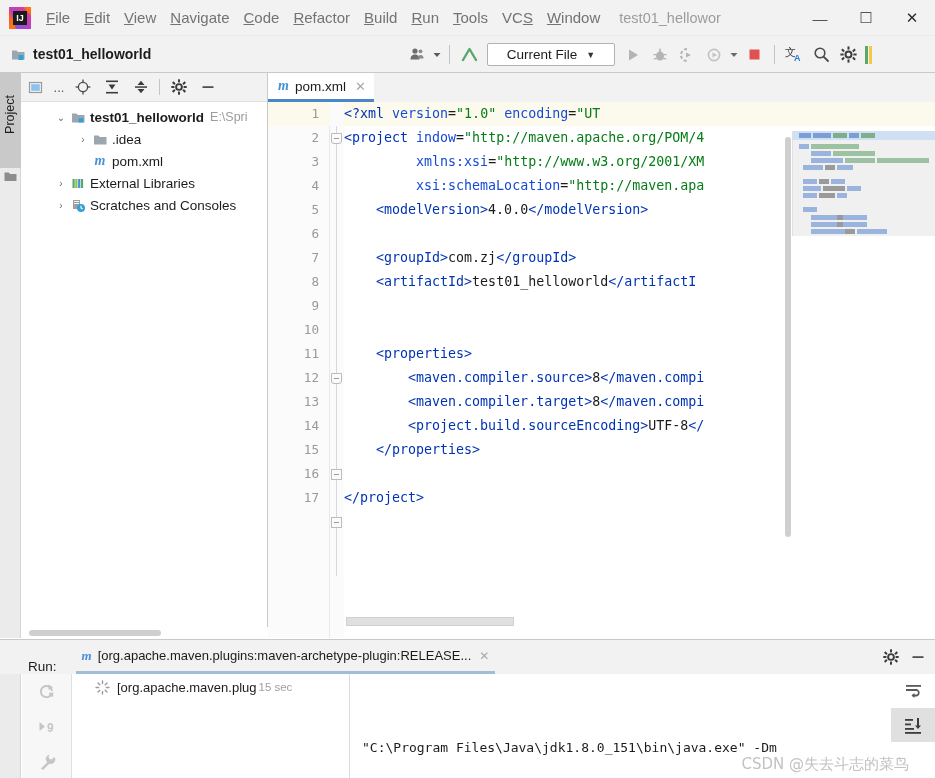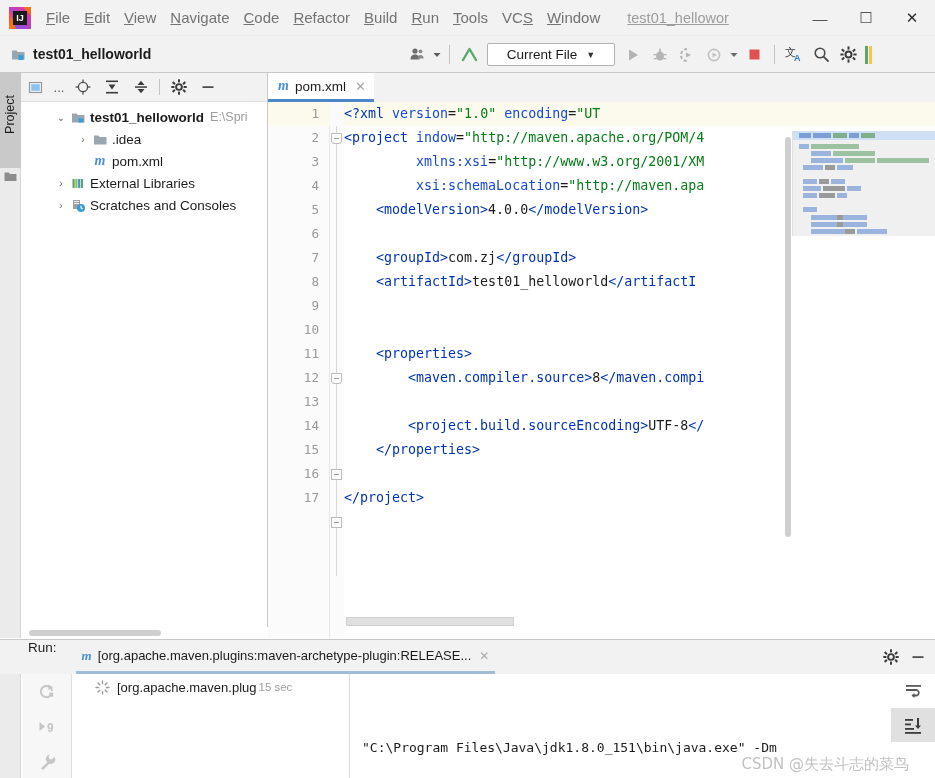--- a/index.html
+++ b/index.html
@@ -21,22 +21,22 @@
     width: 22px; height: 22px; margin-left: 9px; margin-right: 8px;
     position: relative; flex: none;
   }
   .menu-list { display: flex; align-items: center; height: 36px; }
   .menu-item {
     font-size: 15px; color: #737373; padding: 0 7px; height: 36px;
     line-height: 36px; white-space: nowrap; cursor: default;
   }
   .menu-item span.mn { text-decoration: underline; }
   .win-title {
-    font-size: 14.5px; color: #9c9c9c; margin-left: 20px;
-    white-space: nowrap; overflow: hidden; max-width: 120px; text-decoration: underline;
+    font-size: 14.5px; color: #9c9c9c; margin-left: 12px;
+    white-space: nowrap; overflow: hidden; max-width: 120px;
   }
   .win-btns { position: absolute; right: 0; top: 0; height: 36px; display: flex; }
   .win-btn {
     width: 46px; height: 36px; display: flex; align-items: center;
     justify-content: center; font-size: 15px; color: #555;
   }
   .win-btn.close { color: #2b2b2b; }
 
   
   .toolbar {
@@ -168,21 +168,21 @@
   .ed-hscroll .thumb {
     position: absolute; left: 0; top: 2px; width: 168px; height: 9px;
     background: #e0e0e0; border: 1px solid #d0d0d0;
   }
 
   
   .runpanel {
     position: absolute; left: 0; top: 639px; width: 935px; height: 139px;
     background: #f2f2f2; border-top: 1px solid #c9c9c9;
   }
-  .run-header { height: 34px; display: flex; align-items: flex-start; position: relative; }
+  .run-header { height: 34px; display: flex; align-items: flex-end; position: relative; }
   .run-label { font-size: 13.5px; color: #1c1c1c; margin-left: 28px; }
   .run-tab {
     margin-left: 19px; height: 34px; display: flex; align-items: center;
     padding: 0 6px; border-bottom: 3px solid #a0bdd8; font-size: 13px; color: #1c1c1c;
   }
   .run-tab .m-ico { color: #4a90d9; font-weight: bold; font-style: italic; font-size: 13px; margin-right: 6px; }
   .run-tab .x { color: #a8a8a8; font-size: 12px; margin-left: 8px; }
   .run-hdr-right { position: absolute; right: 4px; top: 0; height: 34px; display: flex; align-items: center; }
   .rh-ico { width: 27px; height: 34px; display: flex; align-items: center; justify-content: center; }
 
@@ -555,20 +555,21 @@
         <div class="cl" style="top:24px"><span class="tg">&lt;project</span><span class="tx"> </span><span class="an">indow</span><span class="tx">=</span><span class="av">"http://maven.apache.org/POM/4</span></div>
         <div class="cl" style="top:48px"><span class="tx">         </span><span class="an">xmlns:xsi</span><span class="tx">=</span><span class="av">"http://www.w3.org/2001/XM</span></div>
         <div class="cl" style="top:72px"><span class="tx">         </span><span class="an">xsi:schemaLocation</span><span class="tx">=</span><span class="av">"http://maven.apa</span></div>
         <div class="cl" style="top:96px"><span class="tx">    </span><span class="tg">&lt;modelVersion&gt;</span><span class="tx">4.0.0</span><span class="tg">&lt;/modelVersion&gt;</span></div>
         <div class="cl" style="top:120px"></div>
         <div class="cl" style="top:144px"><span class="tx">    </span><span class="tg">&lt;groupId&gt;</span><span class="tx">com.zj</span><span class="tg">&lt;/groupId&gt;</span></div>
         <div class="cl" style="top:168px"><span class="tx">    </span><span class="tg">&lt;artifactId&gt;</span><span class="tx">test01_helloworld</span><span class="tg">&lt;/artifactI</span></div>
         <div class="cl" style="top:216px"></div>
         <div class="cl" style="top:240px"><span class="tx">    </span><span class="tg">&lt;properties&gt;</span></div>
         <div class="cl" style="top:264px"><span class="tx">        </span><span class="tg">&lt;maven.compiler.source&gt;</span><span class="tx">8</span><span class="tg">&lt;/maven.compi</span></div>
+        <div class="cl" style="top:288px"><span class="tx">        </span><span class="tg">&lt;maven.compiler.target&gt;</span><span class="tx">8</span><span class="tg">&lt;/maven.compi</span></div>
         <div class="cl" style="top:312px"><span class="tx">        </span><span class="tg">&lt;project.build.sourceEncoding&gt;</span><span class="tx">UTF-8</span><span class="tg">&lt;/</span></div>
         <div class="cl" style="top:336px"><span class="tx">    </span><span class="tg">&lt;/properties&gt;</span></div>
         <div class="cl" style="top:360px"></div>
         <div class="cl" style="top:384px"><span class="tg">&lt;/project&gt;</span></div>
       </div>
 
       <div class="ed-vscroll">
         <div class="thumb"></div>
       </div>
 

